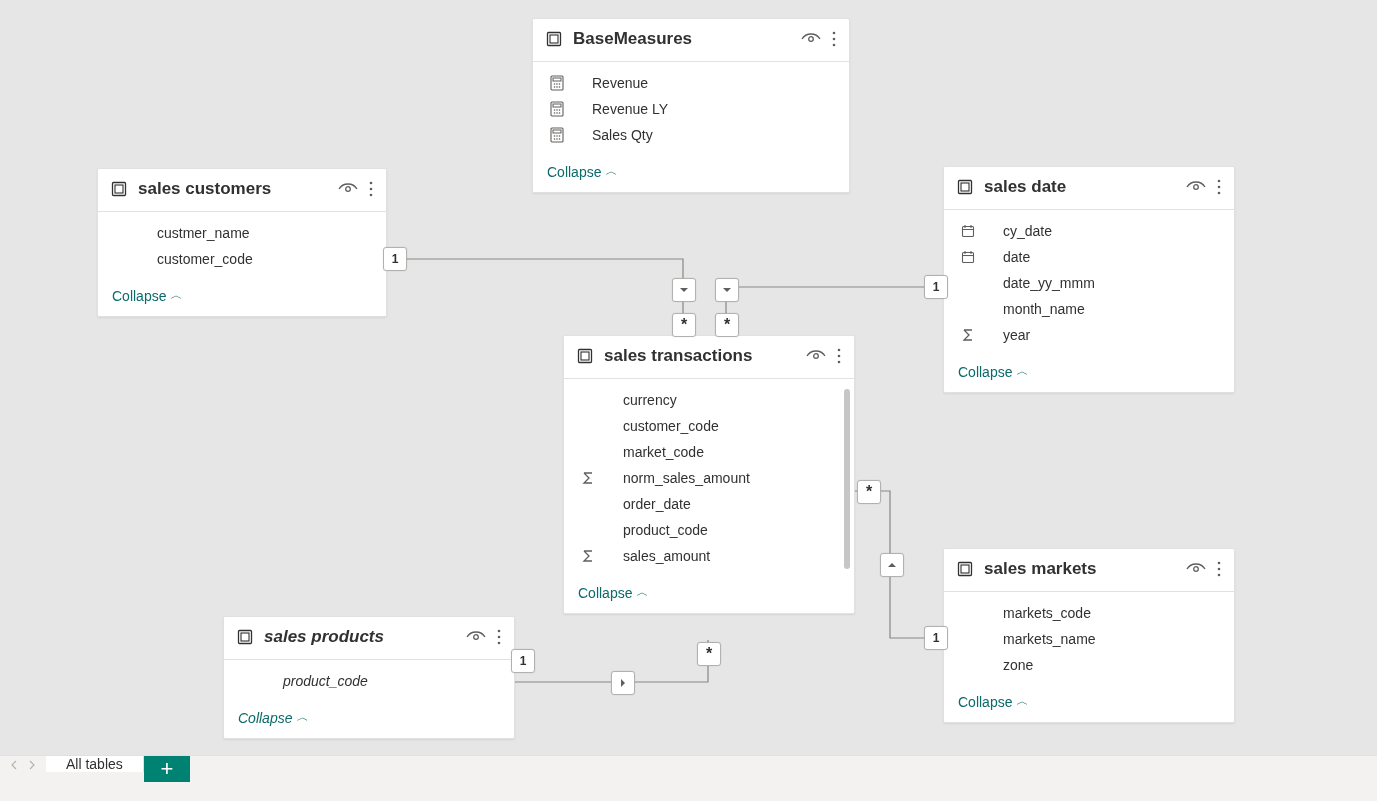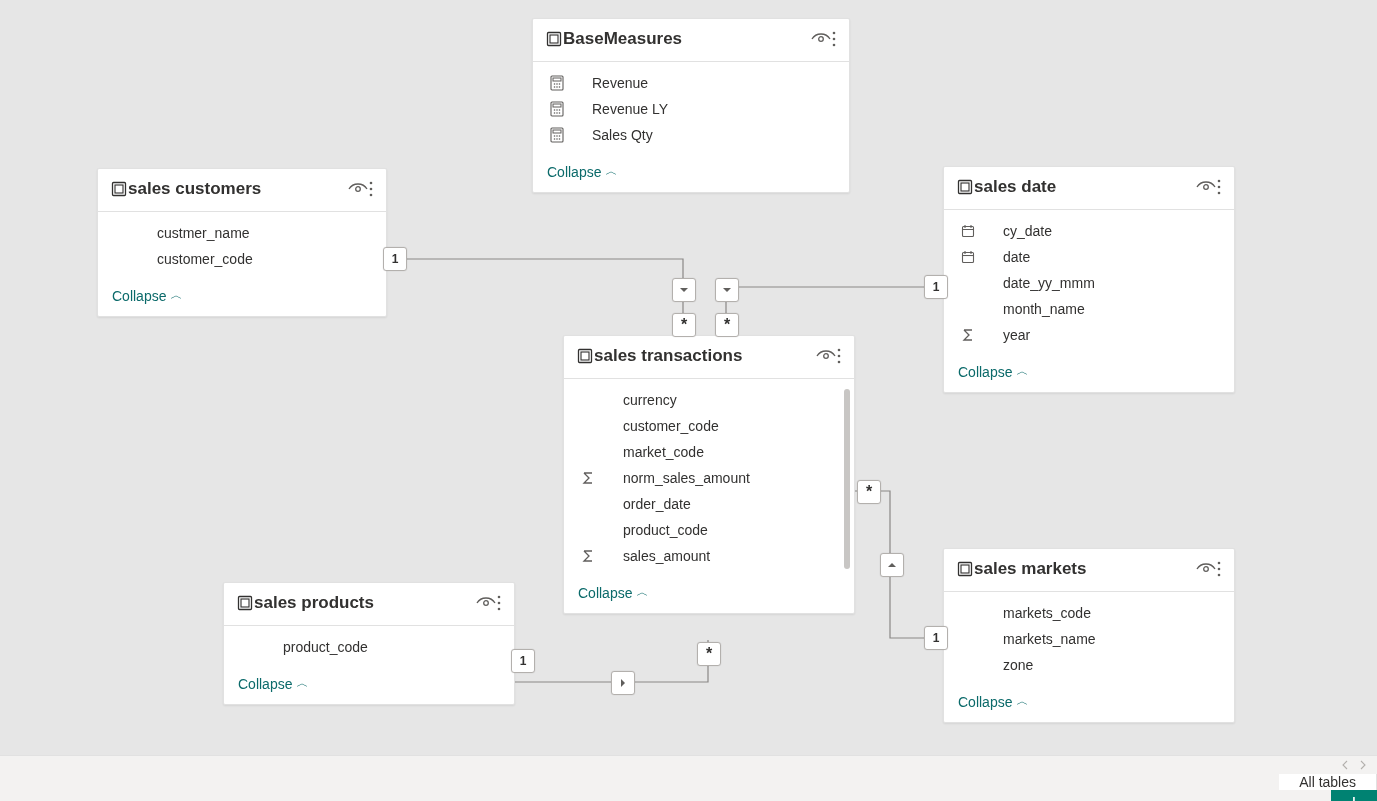--- a/index.html
+++ b/index.html
@@ -29,21 +29,21 @@
   .table{
     position:absolute;
     background:var(--card);
     border:1px solid var(--border);
     border-radius:2px;
     box-shadow:0 1px 2px rgba(0,0,0,0.08);
     overflow:hidden;
     font-size:14px;
   }
   .table-head{
-    display:flex;align-items:center;
+    display:flex;align-items:center;gap:10px;
     padding:10px 12px 12px 12px;
     border-bottom:1px solid var(--border);
   }
   .table-head .title{font-weight:600;font-size:17px;flex:1;}
   .table-rows{padding:8px 0 6px 0;position:relative;}
   .row{display:flex;align-items:center;gap:27px;padding:5px 16px;color:var(--text);}
   .row .slot{width:16px;display:flex;justify-content:center;}
   .collapse-bar{padding:8px 20px 12px 14px;font-size:14px;color:var(--accent);display:flex;align-items:center;gap:4px;border-top:1px solid transparent;cursor:pointer;}
   .collapse-bar .chev{font-size:12px;color:var(--accent);}
   .scrollbar{position:absolute;right:4px;top:10px;width:6px;height:180px;background:#C8C6C4;border-radius:3px;}
@@ -54,21 +54,21 @@
     display:flex;align-items:center;justify-content:center;
     font-family:"Segoe UI",Arial,sans-serif;
     font-size:12px;color:#323130;font-weight:600;
     box-shadow:0 0 0 0.5px rgba(0,0,0,0.05);
   }
   .relbox.star{font-size:16px;line-height:1;}
   .relbox.arrow svg{width:12px;height:12px;}
   .footer{
     position:absolute;left:0;right:0;bottom:0;height:45px;
     background:var(--footer-bg);border-top:1px solid var(--border);
-    display:flex;align-items:flex-end;flex-direction:column;
+    display:flex;align-items:flex-start;
   }
   .footer .pager{display:flex;align-items:center;gap:6px;padding:0 10px;color:#B3B0AD;}
   .footer .pager svg{width:10px;height:10px;}
   .footer .tab{
     display:flex;align-items:center;padding:0 20px;
     background:var(--card);border-right:1px solid var(--border);
     font-size:14px;color:var(--text);cursor:pointer;
   }
   .footer .add{
     width:46px;background:var(--green);display:flex;align-items:center;justify-content:center;color:#fff;cursor:pointer;
@@ -332,21 +332,21 @@
             </svg>
           </span>
           <span>year</span>
         </div>
       </div>
       <div class="collapse-bar">
         <span>Collapse</span>
         <span class="chev">︿</span>
       </div>
     </div>
-    <div class="table" style="left: 223px; top: 582px; width: 290px;">
+    <div class="table" style="left: 223px; top: 616px; width: 290px; font-style: italic;">
       <div class="table-head">
         <span class="icon-btn">
           <svg width="18" height="18" viewBox="0 0 18 18">
             <rect x="2.5" y="2.5" width="13" height="13" rx="1" fill="none" stroke="#323130" stroke-width="1.3"></rect>
             <rect x="5" y="5" width="8" height="8" fill="none" stroke="#323130" stroke-width="1.1"></rect>
           </svg>
         </span>
         <span class="title">sales products</span>
         <span class="icon-btn">
           <svg width="20" height="14" viewBox="0 0 20 14">

